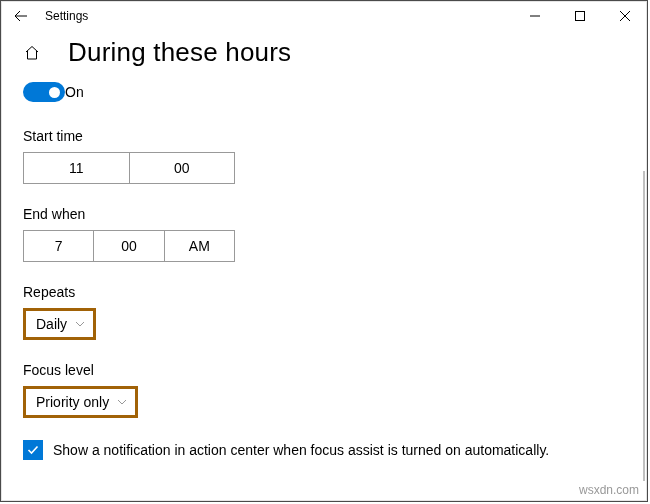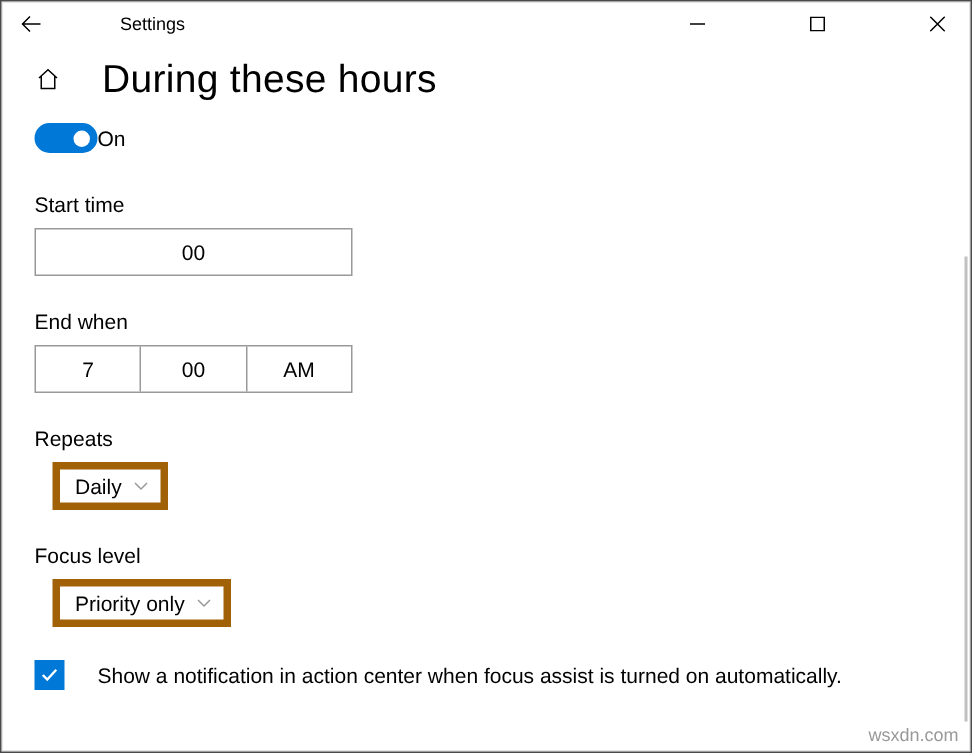--- a/index.html
+++ b/index.html
@@ -19,21 +19,20 @@
     background: #fff;
     position: relative;
   }
   
   .titlebar {
     height: 30px;
     display: flex;
     align-items: center;
     font-size: 12px;
     color: #000;
-    gap: 35px;
   }
   .titlebar .back {
     width: 40px; height: 30px;
     display: flex; align-items: center; justify-content: center;
   }
   .titlebar .title {
     flex: 0 0 auto;
     padding-left: 4px;
   }
   .titlebar .spacer { flex: 1; }
@@ -95,31 +94,30 @@
   .time-picker .cell {
     flex: 1;
     display: flex; align-items: center; justify-content: center;
     border-right: 1px solid #999;
     font-size: 14px;
   }
   .time-picker .cell:last-child { border-right: none; }
   
   .dropdown {
     height: 32px;
-    border: 5px solid #a16207;
+    border: 3px solid #a16207;
     display: inline-flex; align-items: center;
     padding: 0 8px 0 10px;
     gap: 8px;
     font-size: 14px;
-    margin-left: 12px;
   }
   .dropdown .chev { line-height: 0; opacity: 0.6; }
   
   .checkbox-row {
-    display: flex; align-items: flex-end; gap: 22px;
+    display: flex; align-items: flex-end; gap: 10px;
     max-width: 560px;
   }
   .checkbox {
     width: 20px; height: 20px;
     background: #0078d7;
     display: flex; align-items: center; justify-content: center;
     flex-shrink: 0;
     margin-top: 0px;
   }
   .checkbox svg { stroke: #fff; }
@@ -183,20 +181,21 @@
     <div class="toggle-row">
       <div class="toggle">
         <div class="knob"></div>
       </div>
       <span class="toggle-label">On</span>
     </div>
 
     <div class="section">
       <div class="section-label">Start time</div>
       <div class="time-picker">
+        <div class="cell">11</div>
         <div class="cell">00</div>
       </div>
     </div>
 
     <div class="section">
       <div class="section-label">End when</div>
       <div class="time-picker">
         <div class="cell">7</div>
         <div class="cell">00</div>
         <div class="cell">AM</div>

